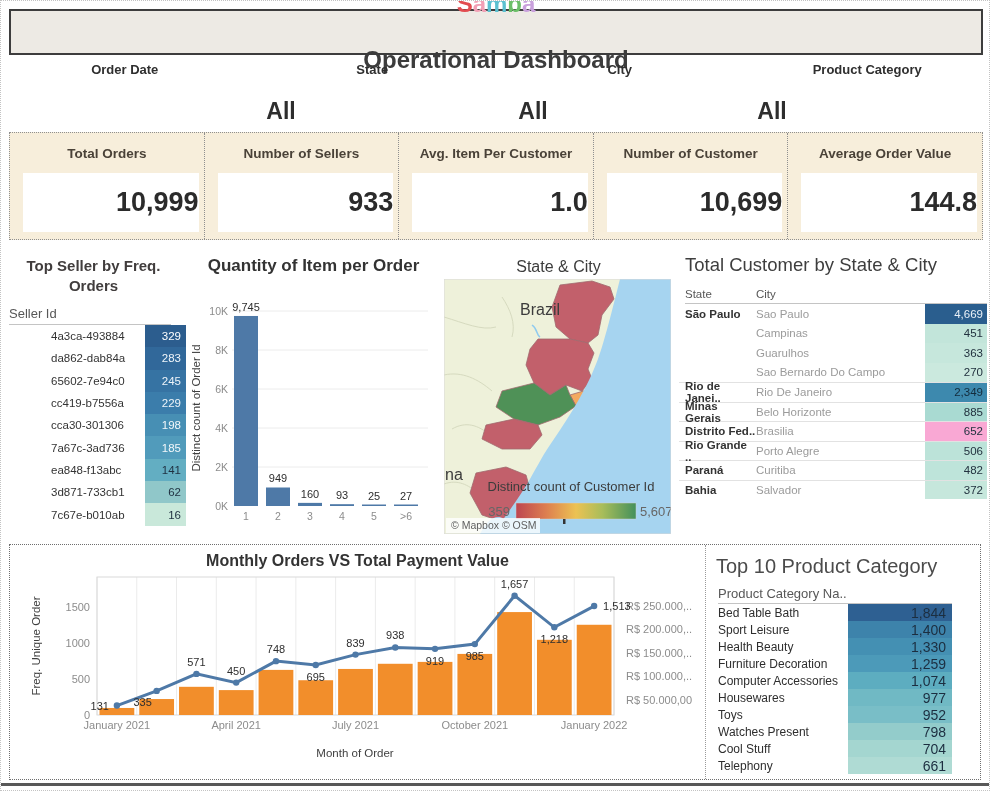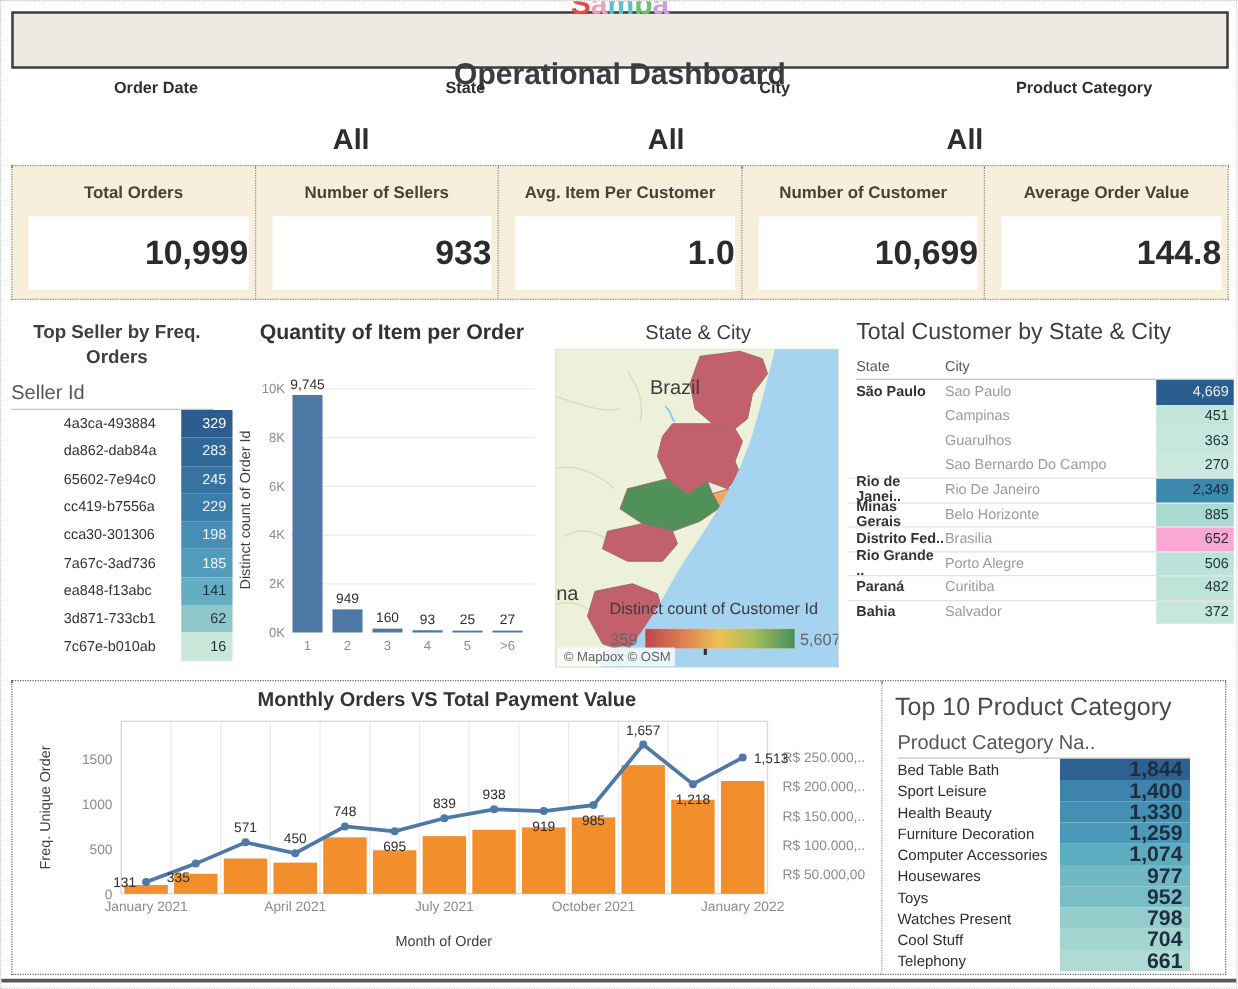--- a/index.html
+++ b/index.html
@@ -24,21 +24,21 @@
   .kpi-valuebox{flex:1;background:#fff;margin:0 5px 7px 13px;display:flex;align-items:center;
       justify-content:flex-end;font-size:27px;font-weight:bold;color:#2b2b2b;}
   
   .middle-row{position:absolute;left:0;top:245px;width:990px;height:296px;}
   .panel{position:absolute;top:0;height:296px;}
   #panel-seller{left:0;width:185px;}
   #panel-qty{left:185px;width:255px;}
   #panel-map{left:440px;width:235px;}
   #panel-customers{left:678px;width:312px;}
   .seller-title{margin:10px 12px 0;text-align:center;font-size:15px;font-weight:bold;color:#413d3d;line-height:20px;}
-  .col-header{font-size:16px;color:#575757;border-bottom:1px solid #c4c4c4;}
+  .col-header{font-size:13px;color:#575757;border-bottom:1px solid #c4c4c4;}
   #seller-header{margin:10px 15px 0 8px;padding-bottom:3px;}
   .srow{display:flex;align-items:stretch;height:22.3px;padding-left:8px;cursor:pointer;}
   .sid{width:112px;font-size:11.5px;color:#333;display:flex;align-items:center;margin-left:42px;}
   .sval{width:48px;display:flex;align-items:center;justify-content:flex-end;
         padding-right:5px;font-size:11.5px;box-sizing:border-box;}
   .qty-title{position:absolute;top:10px;width:100%;text-align:center;font-size:17px;font-weight:600;color:#333;}
   #qty-svg{position:absolute;left:0;top:0;}
   .map-title{position:absolute;top:12px;width:100%;text-align:center;font-size:16px;color:#3c3c3c;}
   #map-svg{position:absolute;left:3px;top:33px;}
   .cust-title{margin:8px 0 0 6px;font-size:18.5px;color:#3e3e3e;}
@@ -57,21 +57,21 @@
       box-sizing:border-box;display:flex;background:#fff;}
   .monthly-wrap{position:relative;width:696px;border-right:1px dotted #9a9a9a;box-sizing:border-box;}
   .monthly-title{position:absolute;top:7px;width:100%;text-align:center;font-size:16px;font-weight:600;color:#333;}
   #monthly-svg{position:absolute;left:0;top:0;}
   .top10-wrap{flex:1;position:relative;padding-left:10px;}
   .top10-title{margin-top:10px;font-size:20px;color:#4b4b4b;}
   #top10-header{margin:8px 28px 0 2px;padding-bottom:2px;}
   .trow{display:flex;align-items:stretch;height:17px;cursor:pointer;}
   .tname{flex:1;font-size:12px;color:#2e2e2e;padding-left:2px;display:flex;align-items:center;}
   .tval{width:104px;margin-right:28px;display:flex;align-items:center;justify-content:flex-end;
-      padding-right:6px;font-size:17px;box-sizing:border-box;font-weight:bold;}
+      padding-right:6px;font-size:14px;box-sizing:border-box;}
   .bottom-rule{position:absolute;left:0;top:782px;width:990px;height:3px;background:#585858;}
   
   .tick{font-size:10.5px;fill:#8c8c8c;}
   .tickm{font-size:11px;fill:#8c8c8c;}
   .dlabel{font-size:11px;fill:#2e2e2e;}
   .axis-title{font-size:11.5px;fill:#3f3f3f;}
   .map-label{font-size:16px;fill:#3c3c3c;}
   .legend-title{font-size:13px;fill:#3c3c3c;}
   .legend-num{font-size:13px;fill:#666;}
   .attr-text{font-size:10.5px;fill:#5f5f5f;}

